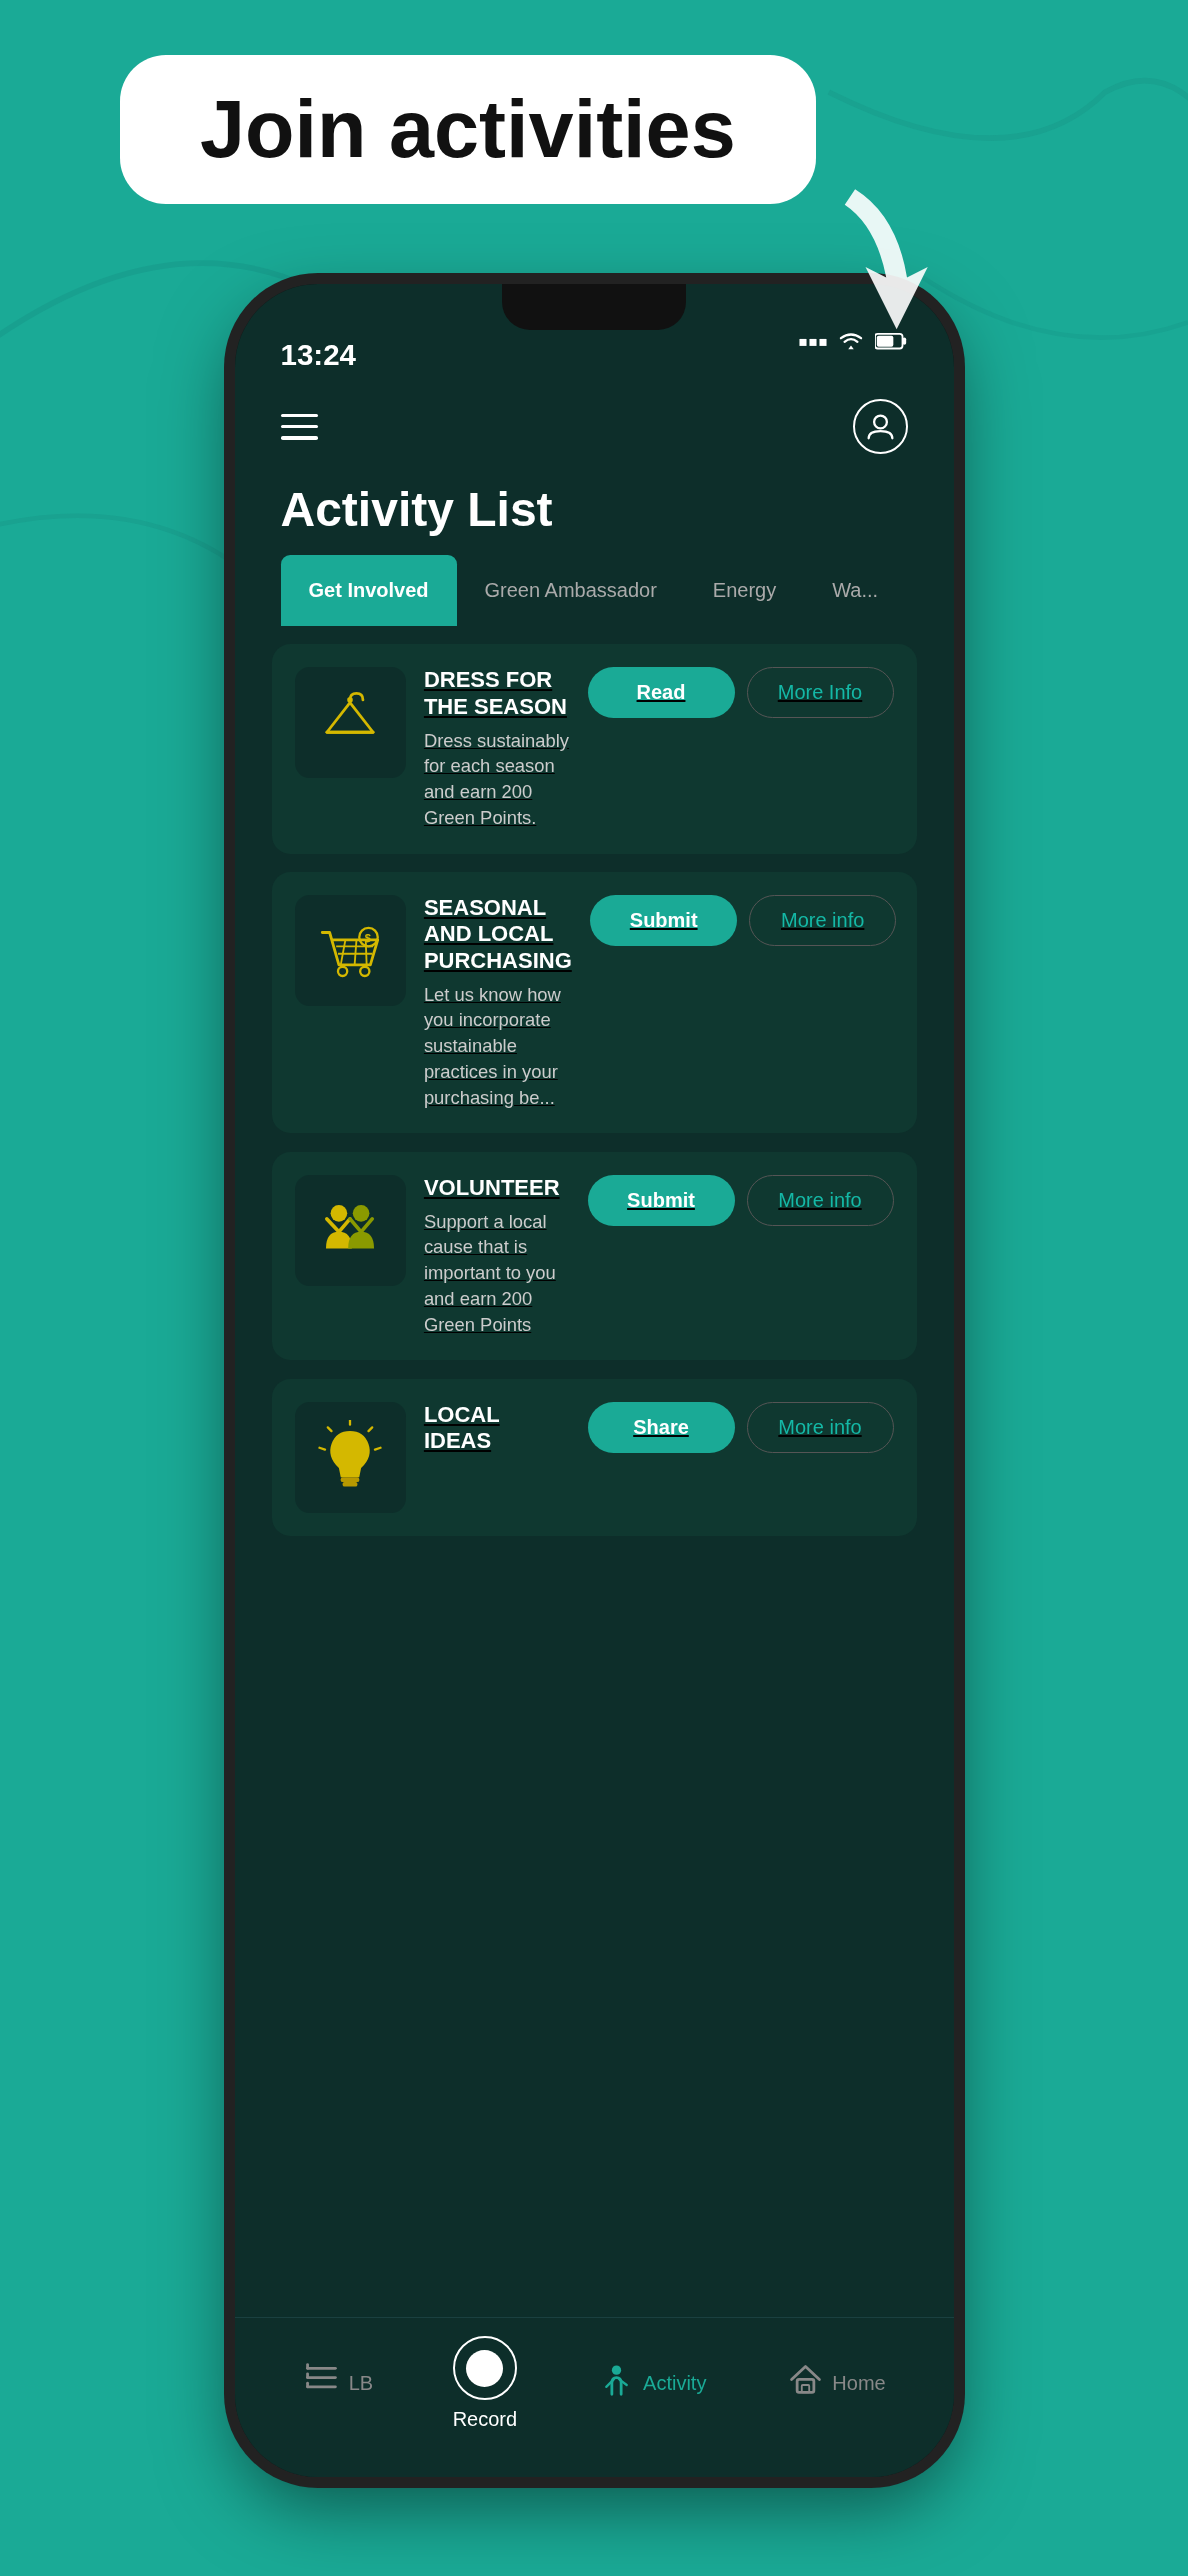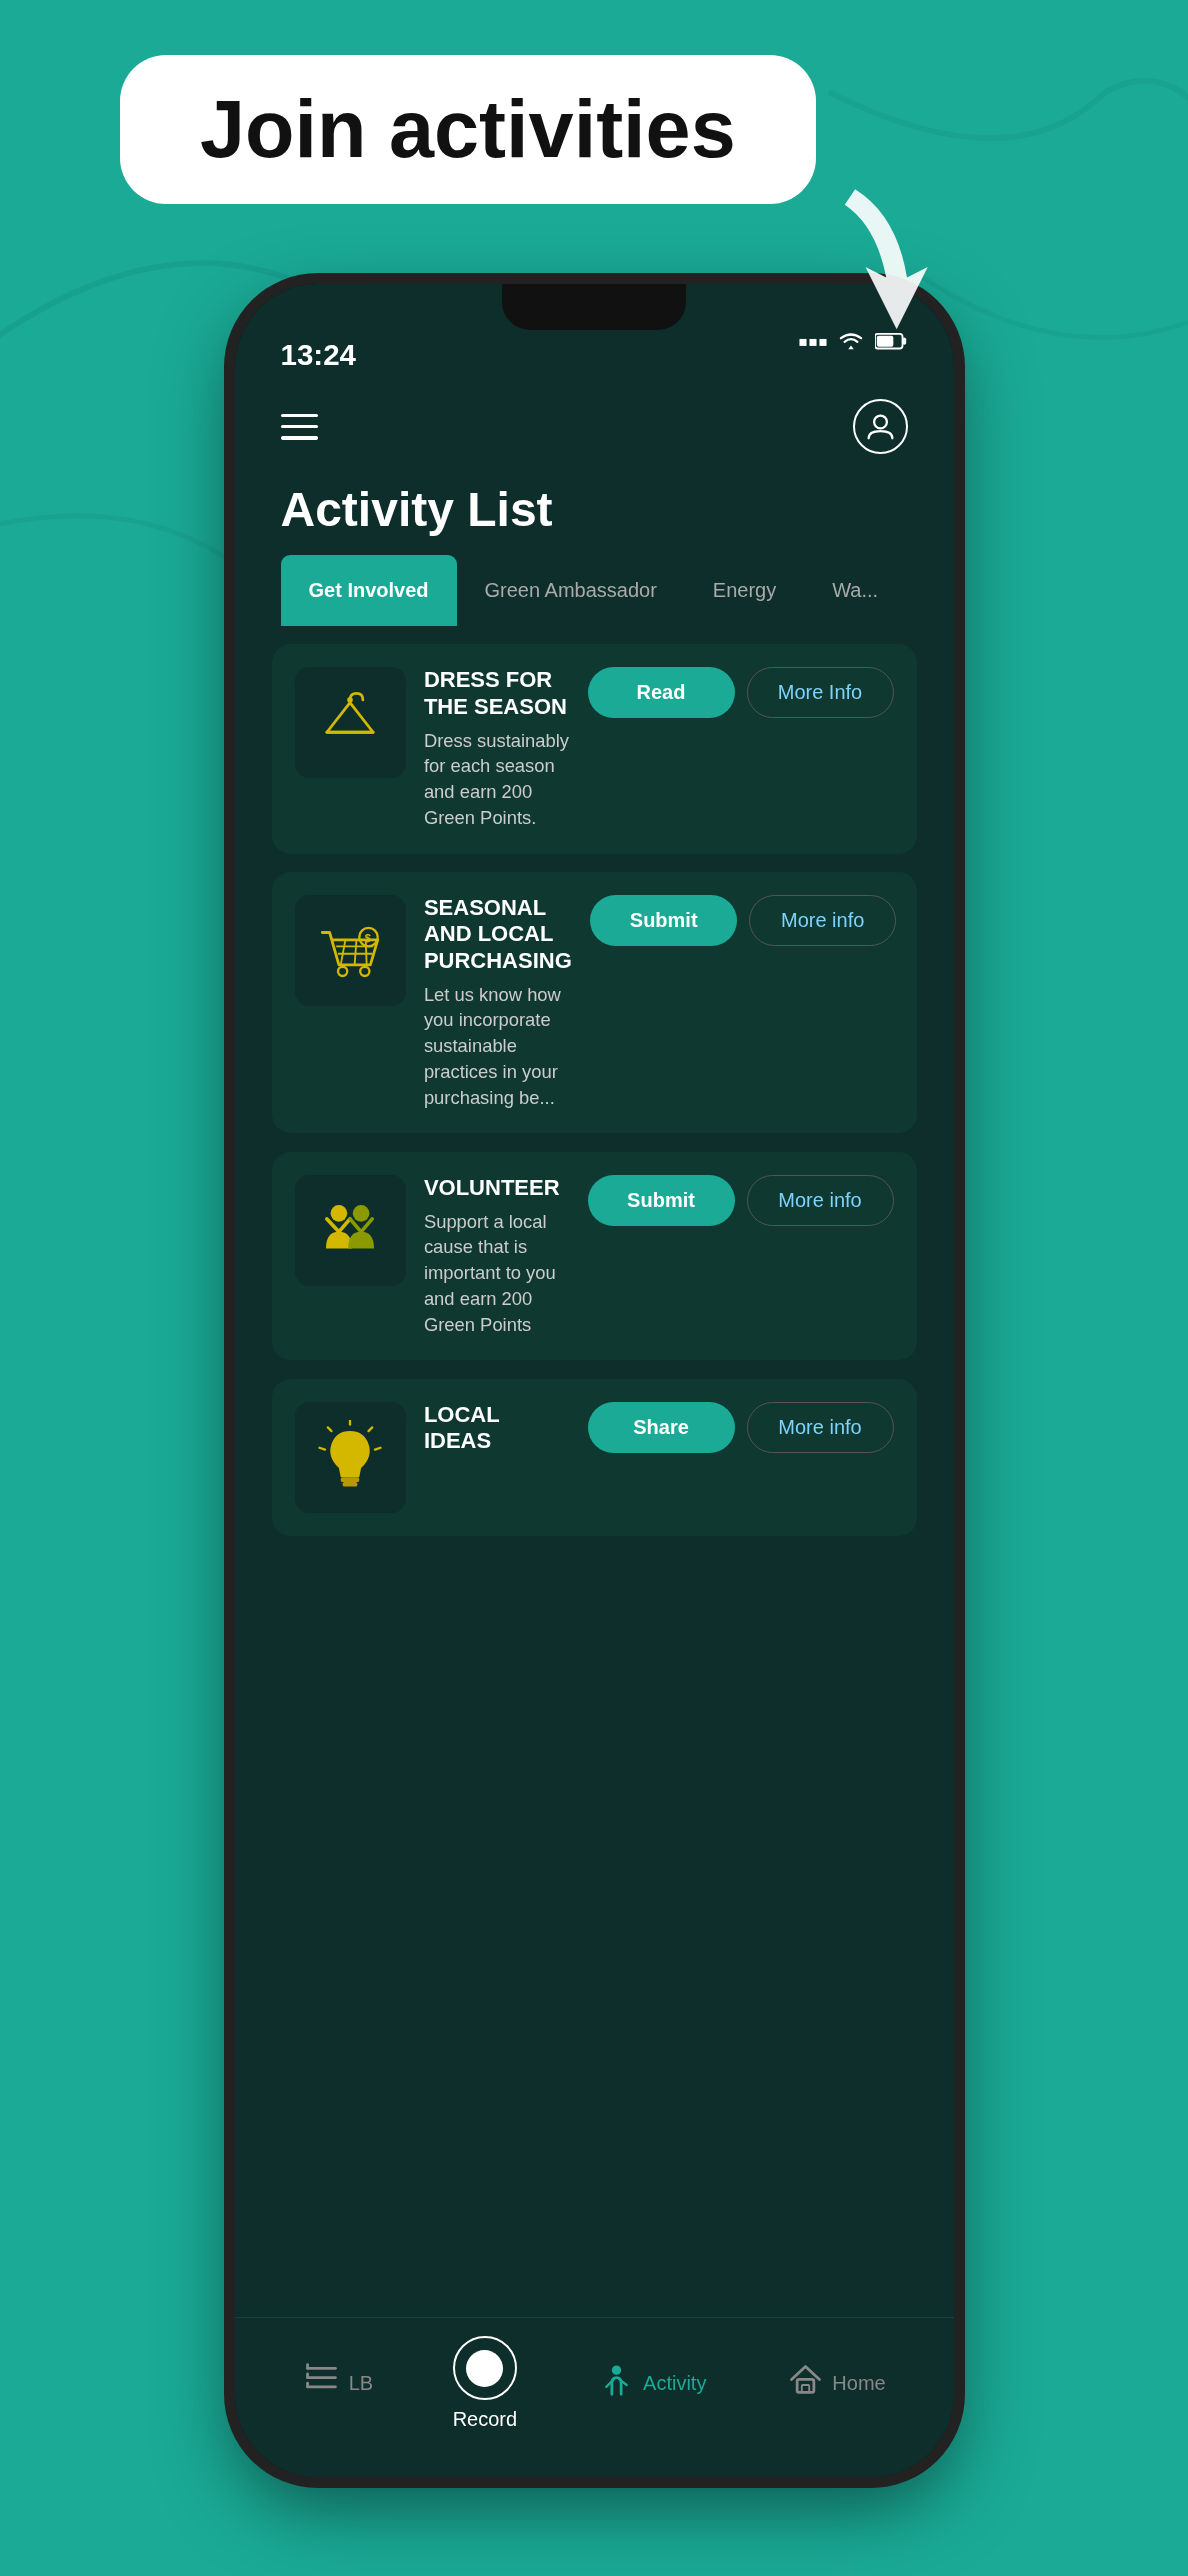--- a/index.html
+++ b/index.html
@@ -154,20 +154,21 @@
     }
 
     
     .activity-list {
       flex: 1;
       overflow-y: auto;
       padding: 18.4px 37px;
       display: flex;
       flex-direction: column;
       gap: 18.4px;
+      text-decoration: underline;
     }
     .activity-list::-webkit-scrollbar { display: none; }
 
     
     .activity-card {
       background: #0f3830;
       border-radius: 18.4px;
       padding: 23px;
       display: flex;
       align-items: flex-start;
@@ -218,21 +219,21 @@
       padding: 13px 28px;
       font-size: 20px;
       font-weight: 600;
       cursor: pointer;
       width: 147px;
       text-align: center;
     }
 
     .btn-secondary {
       background: transparent;
-      color: #7dd3fc;
+      color: #14b8a6;
       border: 1.8px solid #555;
       border-radius: 28px;
       padding: 13px 28px;
       font-size: 20px;
       cursor: pointer;
       width: 147px;
     }
 
     
     .bottom-nav {

